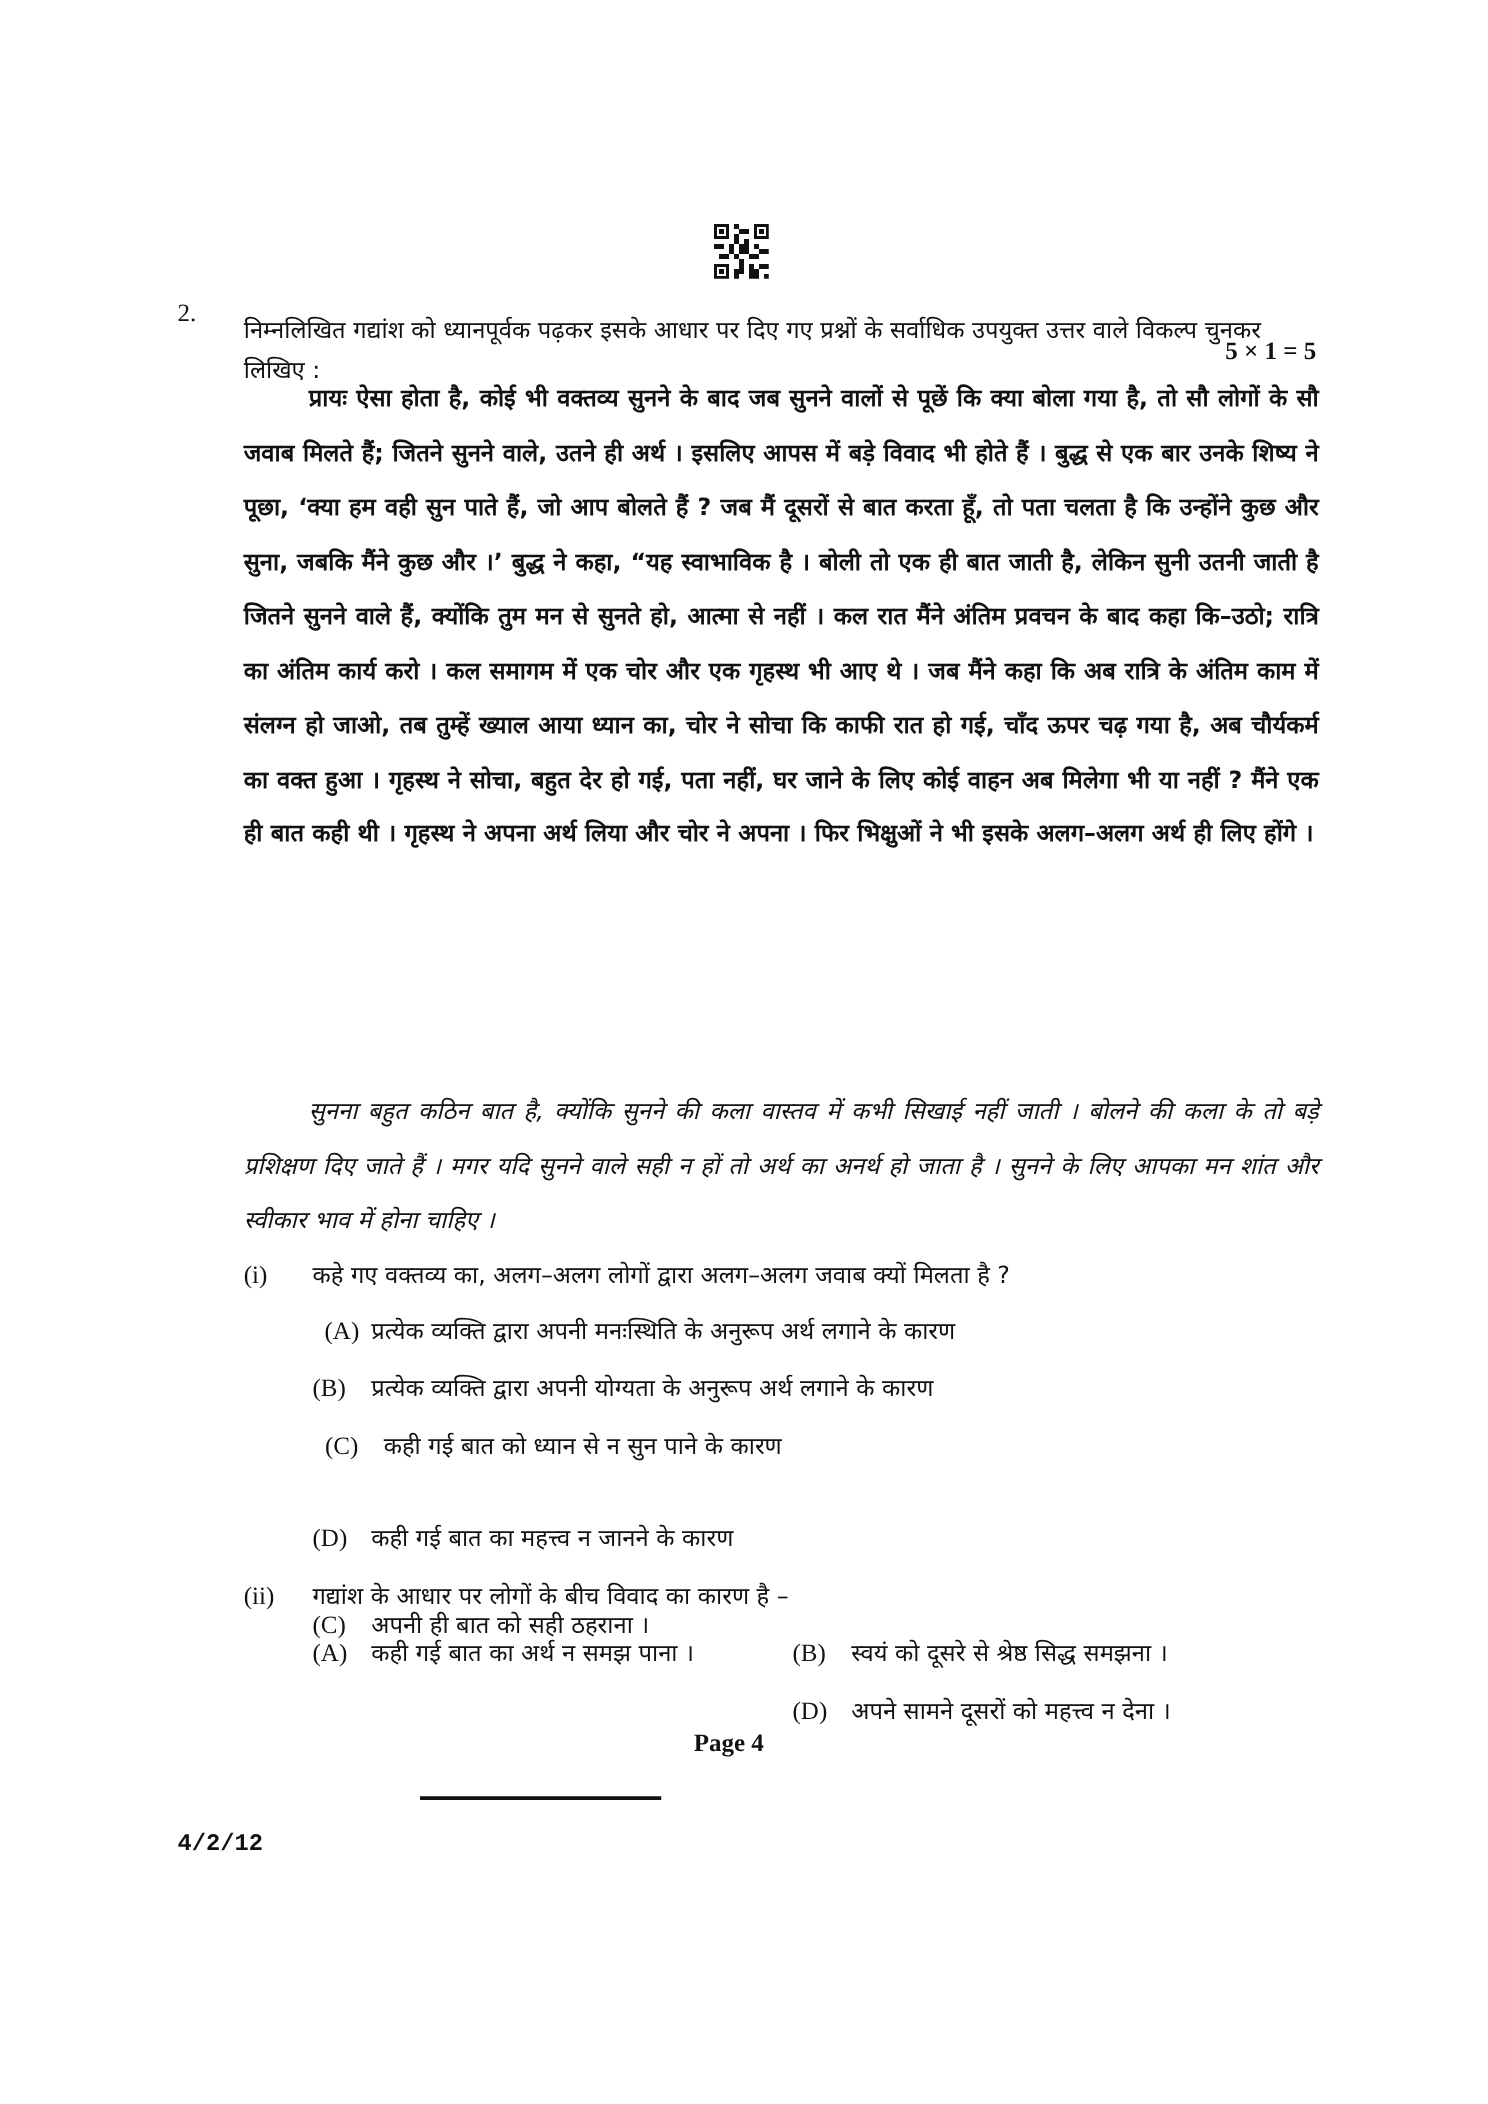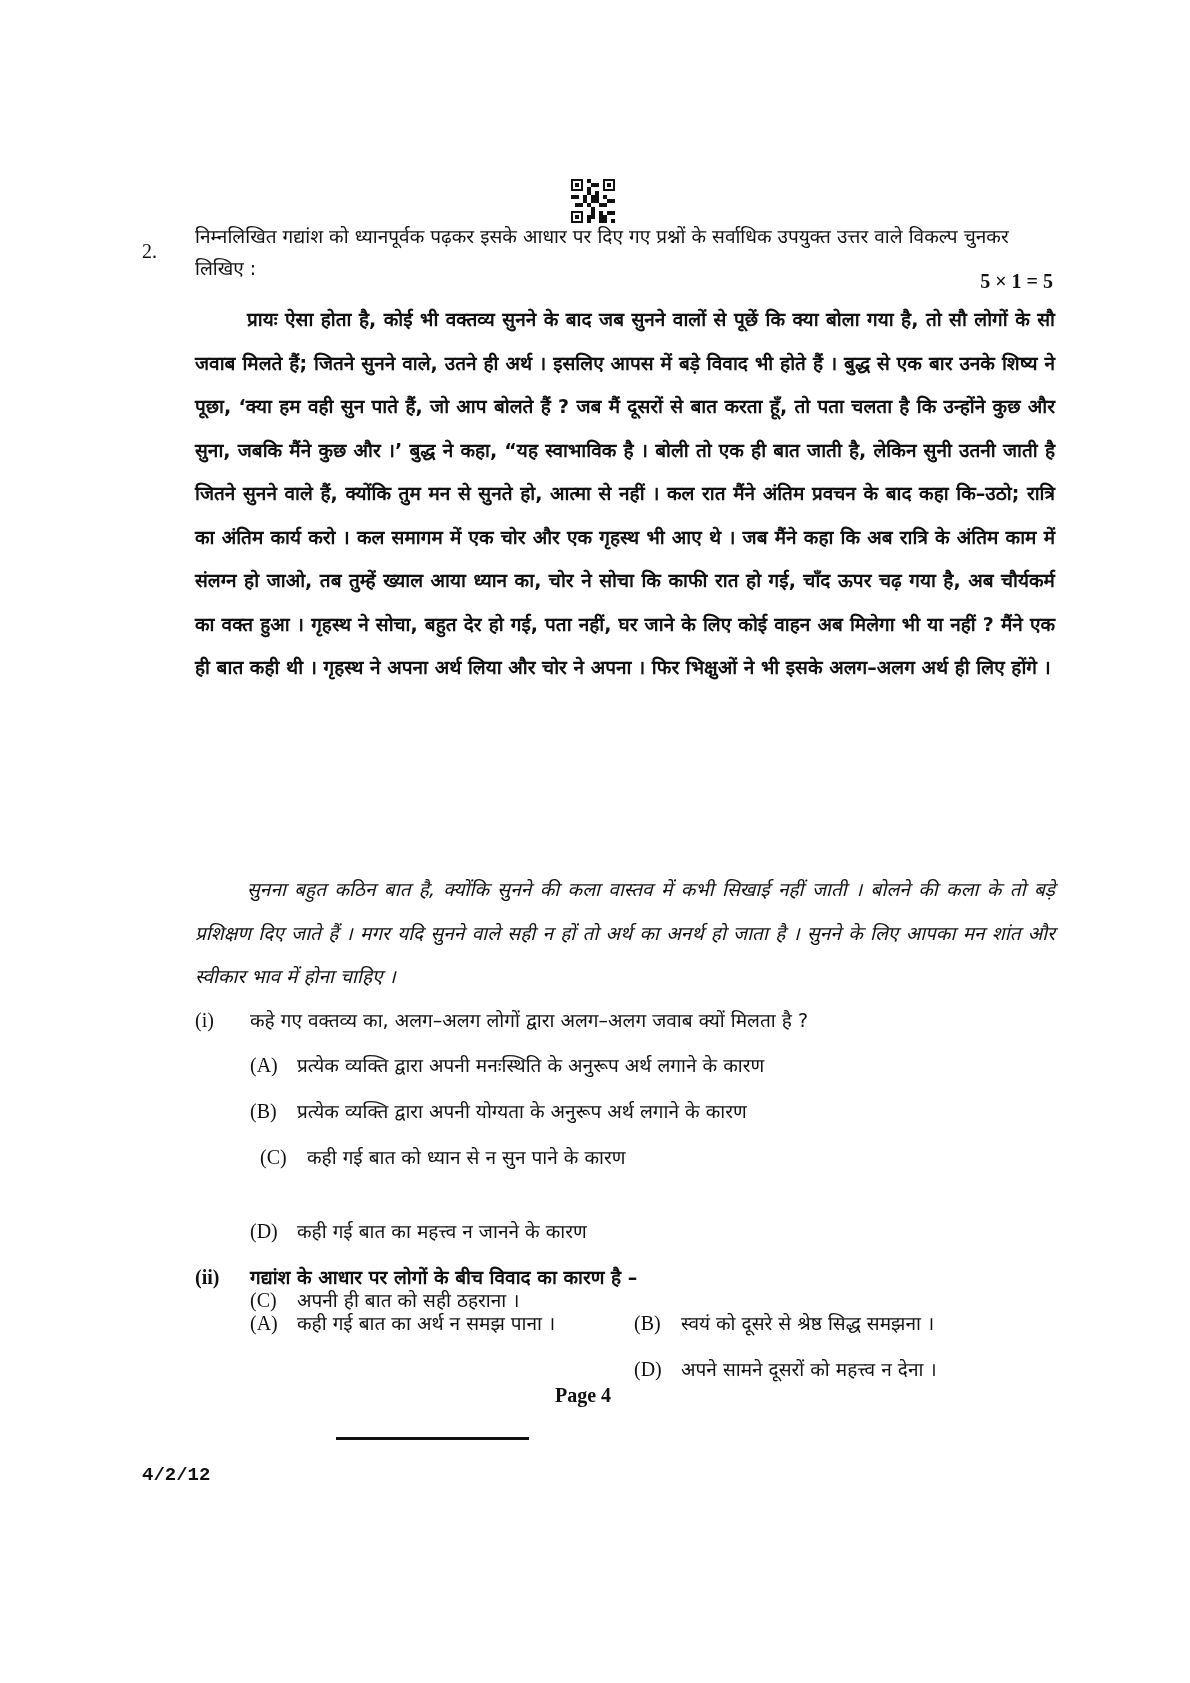--- a/index.html
+++ b/index.html
@@ -9,21 +9,21 @@
     font-family: "DejaVu Sans", "Liberation Sans", sans-serif;
   }
   .qr {
     position: absolute; left: 571px; top: 179px; width: 44px; height: 44px;
   }
   .qnum {
     position: absolute; left: 142px; top: 240px; font-size: 20px;
     font-family: "Liberation Serif", "DejaVu Serif", serif;
   }
   .instr {
-    position: absolute; left: 195px; top: 220px; width: 860px;
+    position: absolute; left: 195px; top: 248px; width: 860px;
     font-size: 19px; line-height: 32px;
   }
   .marks {
     position: absolute; right: 137px; top: 270px; font-size: 20px; font-weight: bold;
     font-family: Liberation Serif, serif;
   }
   .para {
     position: absolute; left: 195px; width: 860px;
     font-size: 19px; line-height: 43.5px; text-align: justify;
     text-indent: 52px;
@@ -95,34 +95,34 @@
 <div class="qnum">2.</div>
 <div class="instr">निम्नलिखित गद्यांश को ध्यानपूर्वक पढ़कर इसके आधार पर दिए गए प्रश्नों के सर्वाधिक उपयुक्त उत्तर वाले विकल्प चुनकर लिखिए :</div>
 <div class="marks">5 × 1 = 5</div>
 
 <div class="para p1">प्रायः ऐसा होता है, कोई भी वक्तव्य सुनने के बाद जब सुनने वालों से पूछें कि क्या बोला गया है, तो सौ लोगों के सौ जवाब मिलते हैं; जितने सुनने वाले, उतने ही अर्थ । इसलिए आपस में बड़े विवाद भी होते हैं । बुद्ध से एक बार उनके शिष्य ने पूछा, ‘क्या हम वही सुन पाते हैं, जो आप बोलते हैं ? जब मैं दूसरों से बात करता हूँ, तो पता चलता है कि उन्होंने कुछ और सुना, जबकि मैंने कुछ और ।’ बुद्ध ने कहा, “यह स्वाभाविक है । बोली तो एक ही बात जाती है, लेकिन सुनी उतनी जाती है जितने सुनने वाले हैं, क्योंकि तुम मन से सुनते हो, आत्मा से नहीं । कल रात मैंने अंतिम प्रवचन के बाद कहा कि–उठो; रात्रि का अंतिम कार्य करो । कल समागम में एक चोर और एक गृहस्थ भी आए थे । जब मैंने कहा कि अब रात्रि के अंतिम काम में संलग्न हो जाओ, तब तुम्हें ख्याल आया ध्यान का, चोर ने सोचा कि काफी रात हो गई, चाँद ऊपर चढ़ गया है, अब चौर्यकर्म का वक्त हुआ । गृहस्थ ने सोचा, बहुत देर हो गई, पता नहीं, घर जाने के लिए कोई वाहन अब मिलेगा भी या नहीं ? मैंने एक ही बात कही थी । गृहस्थ ने अपना अर्थ लिया और चोर ने अपना । फिर भिक्षुओं ने भी इसके अलग–अलग अर्थ ही लिए होंगे ।</div>
 <div class="para p2">सुनना बहुत कठिन बात है, क्योंकि सुनने की कला वास्तव में कभी सिखाई नहीं जाती । बोलने की कला के तो बड़े प्रशिक्षण दिए जाते हैं । मगर यदि सुनने वाले सही न हों तो अर्थ का अनर्थ हो जाता है । सुनने के लिए आपका मन शांत और स्वीकार भाव में होना चाहिए ।</div>
 
 <div class="sub" style="top:1005px;">
   <span class="lbl">(i)</span><span>कहे गए वक्तव्य का, अलग–अलग लोगों द्वारा अलग–अलग जवाब क्यों मिलता है ?</span>
 </div>
-<div class="opt" style="left:250px; top:1050px;">
+<div class="opt" style="left:250px; top:1050px;text-align:center;">
   <span class="lbl">(A)</span><span>प्रत्येक व्यक्ति द्वारा अपनी मनःस्थिति के अनुरूप अर्थ लगाने के कारण</span>
 </div>
 <div class="opt" style="left:250px; top:1096px;">
   <span class="lbl">(B)</span><span>प्रत्येक व्यक्ति द्वारा अपनी योग्यता के अनुरूप अर्थ लगाने के कारण</span>
 </div>
 <div class="opt" style="left:260px; top:1142px;">
   <span class="lbl">(C)</span><span>कही गई बात को ध्यान से न सुन पाने के कारण</span>
 </div>
 <div class="opt" style="left:250px; top:1216px;">
   <span class="lbl">(D)</span><span>कही गई बात का महत्त्व न जानने के कारण</span>
 </div>
 
-<div class="sub" style="top:1262px;font-weight:bold;">
+<div class="sub" style="top:1262px;">
   <span class="lbl">(ii)</span><span>गद्यांश के आधार पर लोगों के बीच विवाद का कारण है –</span>
 </div>
 <div class="opt" style="left:250px; top:1308px;">
   <span class="lbl">(A)</span><span>कही गई बात का अर्थ न समझ पाना ।</span>
 </div>
 <div class="opt" style="left:634px; top:1308px;">
   <span class="lbl">(B)</span><span>स्वयं को दूसरे से श्रेष्ठ सिद्ध समझना ।</span>
 </div>
 <div class="opt" style="left:250px; top:1285px;">
   <span class="lbl">(C)</span><span>अपनी ही बात को सही ठहराना ।</span>

